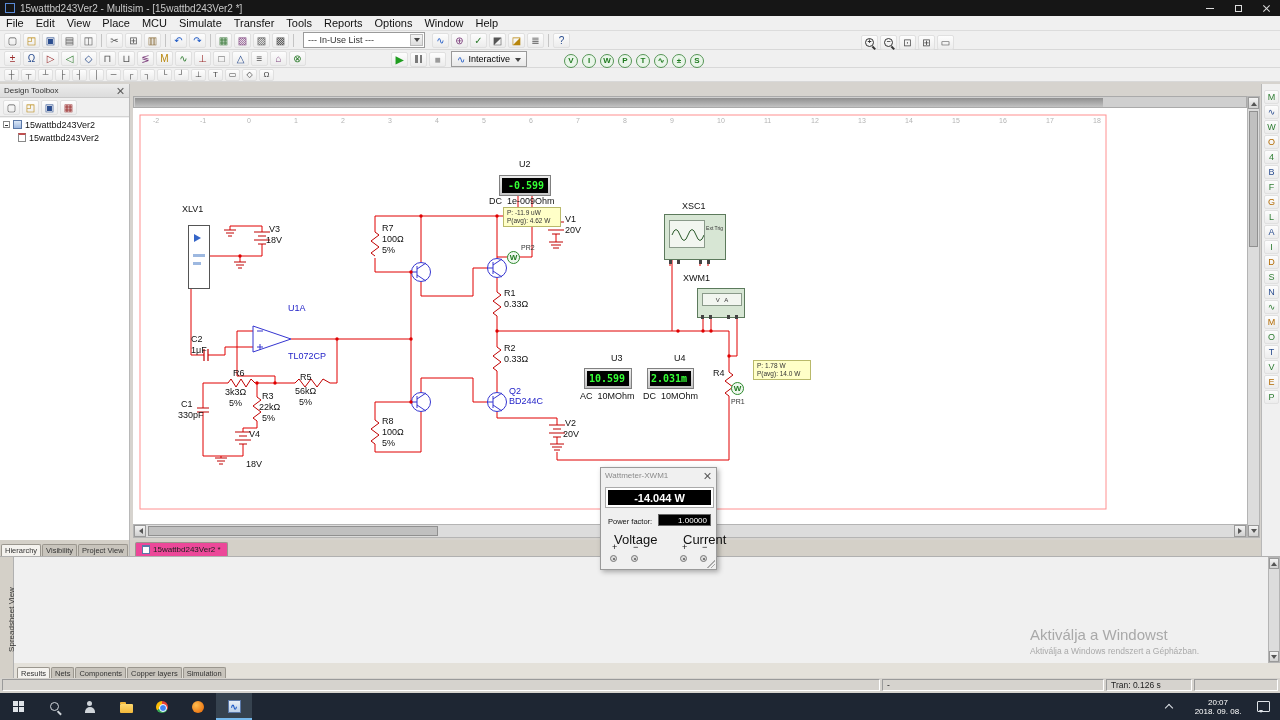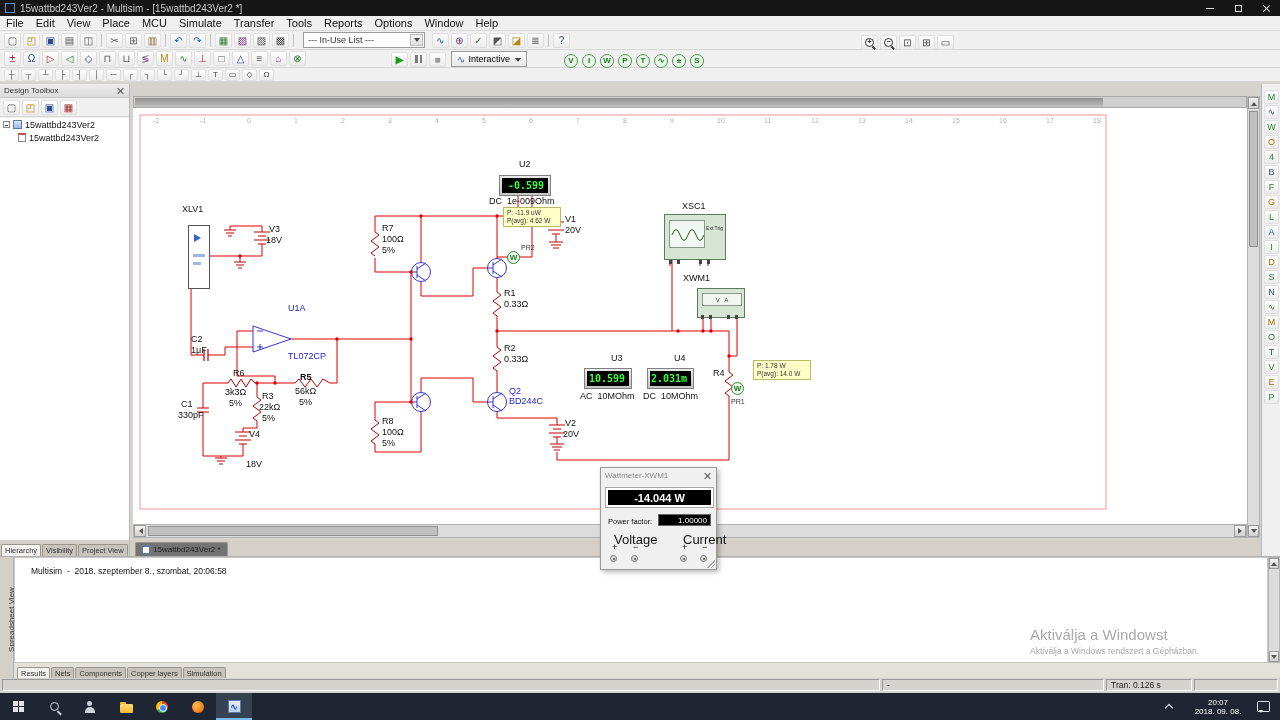--- a/index.html
+++ b/index.html
@@ -79,21 +79,21 @@
 .sb .btn{position:absolute;background:linear-gradient(#f4f4f4,#d0d0d0);border:1px solid #9a9a9a;display:flex;align-items:center;justify-content:center}
 .tri{width:0;height:0;border:3px solid transparent}
 .tri.up{border-bottom:4px solid #555;margin-top:-2px}.tri.down{border-top:4px solid #555;margin-top:3px}
 .tri.left{border-right:4px solid #555;margin-left:-2px}.tri.right{border-left:4px solid #555;margin-left:3px}
 .sb .thumb{position:absolute;background:#c0c0c0;border:1px solid #909090}
 
 #rtoolbar{position:absolute;right:0;top:84px;width:19px;height:472px;background:#f0f0f0;border-left:1px solid #b8b8b8;z-index:10;padding-top:2px}
 #rtoolbar .ticon{width:15px;height:14px;font-size:9px;margin:0 0 1px 1px}
 
 #sheetstrip{position:absolute;left:130px;top:540px;width:1131px;height:16px;background:#d4d0c8;z-index:10;display:flex;align-items:flex-end}
-#sheettab{display:flex;align-items:center;background:#737373;border:1px solid #9a968e;border-bottom:none;border-radius:2px 2px 0 0;font-size:8px;color:#222;padding:2px 6px;margin-left:5px;height:14px}
+#sheettab{display:flex;align-items:center;background:#ec4899;border:1px solid #9a968e;border-bottom:none;border-radius:2px 2px 0 0;font-size:8px;color:#222;padding:2px 6px;margin-left:5px;height:14px}
 #sheettab .pageicon{width:8px;height:9px;background:#fff;border:1px solid #5a78a8;border-top:2px solid #5a78a8;margin-right:3px}
 
 #spreadsheet{position:absolute;left:0;top:556px;width:1280px;height:122px;background:#f0f0f0;z-index:10;border-top:1px solid #b0b0b0}
 #ss-side{position:absolute;left:0;top:0;width:14px;height:122px;background:#d4d0c8;border-right:1px solid #b0b0b0}
 #ss-side span{position:absolute;left:-34px;top:58px;transform:rotate(-90deg);font-size:8px;color:#333;width:90px;text-align:center;display:block}
 #ss-white{position:absolute;left:14px;top:0;width:1254px;height:106px;background:#fff;border:1px solid #c8c8c8}
 #ss-log{position:absolute;left:16px;top:8px;font-size:8.5px;color:#111;white-space:pre}
 #ss-tabs{position:absolute;left:14px;top:106px;width:1266px;height:16px;background:#e4e1da;display:flex;align-items:flex-end;padding-left:2px}
 #ss-scroll{position:absolute;right:0;top:0;width:12px;height:106px}
 
@@ -459,21 +459,21 @@
       <span class="clabel" style="left: 371px; top: 214px;">0.33Ω</span>
       <span class="clabel" style="left: 371px; top: 258px;">R2</span>
       <span class="clabel" style="left: 371px; top: 269px;">0.33Ω</span>
       <span class="clabel blue" style="left: 155px; top: 218px;">U1A</span>
       <span class="clabel blue" style="left: 155px; top: 266px;">TL072CP</span>
       <span class="clabel" style="left: 58px; top: 249px;">C2</span>
       <span class="clabel" style="left: 58px; top: 260px;">1μF</span>
       <span class="clabel" style="left: 100px; top: 283px;">R6</span>
       <span class="clabel" style="left: 92px; top: 302px;">3k3Ω</span>
       <span class="clabel" style="left: 96px; top: 313px;">5%</span>
-      <span class="clabel" style="left: 167px; top: 287px; font-weight: bold;">R5</span>
+      <span class="clabel" style="left: 167px; top: 287px;">R5</span>
       <span class="clabel" style="left: 162px; top: 301px;">56kΩ</span>
       <span class="clabel" style="left: 166px; top: 312px;">5%</span>
       <span class="clabel" style="left: 129px; top: 306px;">R3</span>
       <span class="clabel" style="left: 126px; top: 317px;">22kΩ</span>
       <span class="clabel" style="left: 129px; top: 328px;">5%</span>
       <span class="clabel" style="left: 48px; top: 314px;">C1</span>
       <span class="clabel" style="left: 45px; top: 325px;">330pF</span>
       <span class="clabel" style="left: 116px; top: 344px;">V4</span>
       <span class="clabel" style="left: 113px; top: 374px;">18V</span>
       <span class="clabel" style="left: 249px; top: 331px;">R8</span>
@@ -542,23 +542,20 @@
   <span id="sheettab">
     <span class="pageicon"></span>
     <span>15wattbd243Ver2 *</span>
   </span>
 </div>
 
 <div id="spreadsheet">
   <div id="ss-side">
       <span>Spreadsheet View</span>
     </div>
-  <div id="ss-white">
-    <div id="ss-log">Multisim  -  2018. szeptember 8., szombat, 20:06:58</div>
-  </div>
   <div class="sb" id="ss-scroll" style="right:0;top:0;width:12px;height:106px">
     <span class="btn" style="left:0;top:0;width:10px;height:11px">
         <span class="tri up"></span>
       </span>
     <span class="btn" style="left:0;bottom:0;width:10px;height:11px">
         <span class="tri down"></span>
       </span>
   </div>
   <div id="ss-tabs">
       <span class="btab active">Results</span>

